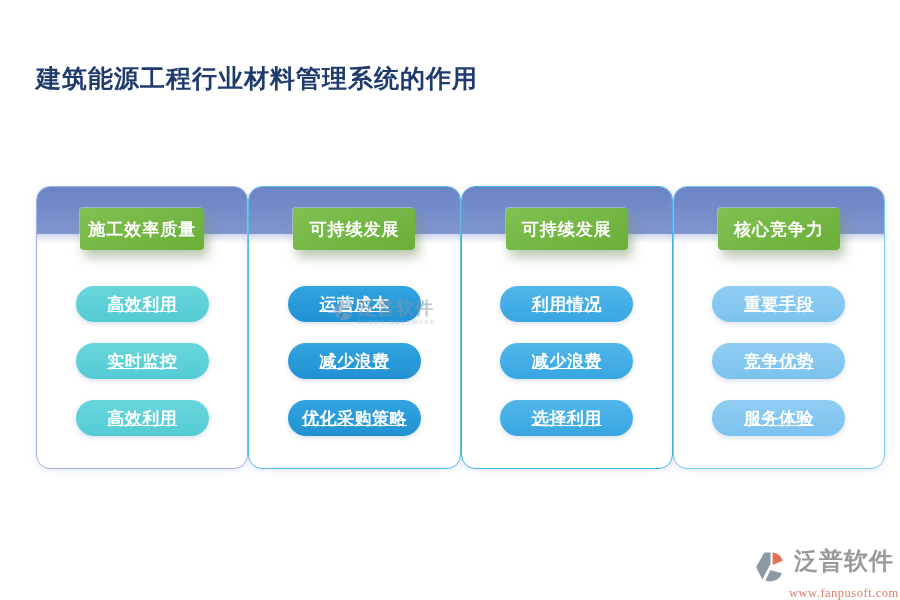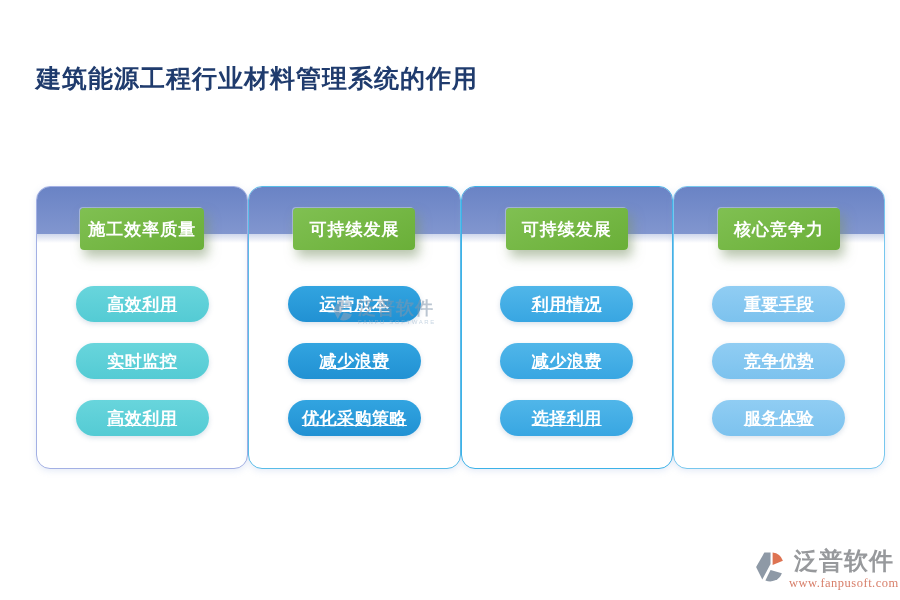--- a/index.html
+++ b/index.html
@@ -71,21 +71,21 @@
     position:absolute;left:753px;top:549px;
     display:flex;align-items:flex-start;gap:3px;
   }
   .footer-text{display:flex;flex-direction:column;align-items:center;line-height:1;}
   .brand-name{
     font-family:"Liberation Serif","DejaVu Serif",serif;
     font-size:24px;font-weight:bold;color:#97999c;letter-spacing:1px;
   }
   .brand-url{
     font-family:"Liberation Serif","DejaVu Serif",serif;
-    font-size:12.5px;color:#d87f6a;margin-top:4px;letter-spacing:0.5px;
+    font-size:12.5px;color:#d87f6a;margin-top:14px;letter-spacing:0.5px;
   }
 </style>
 </head>
 <body style="--title-color: #1f3b6d; --band-top: #6a83c5; --band-bottom: #8196cf; --badge-top: #80c052; --badge-bottom: #6aaf38; --footer-url-color: #d87f6a; --footer-brand-color: #97999c;">
 
 <div class="page-title">建筑能源工程行业材料管理系统的作用</div>
 
 <div class="cards">
 
   <div class="card" style="--pill-top: #68d5dc; --pill-bottom: #54cbd4; --card-border: #a3b0e4;">

